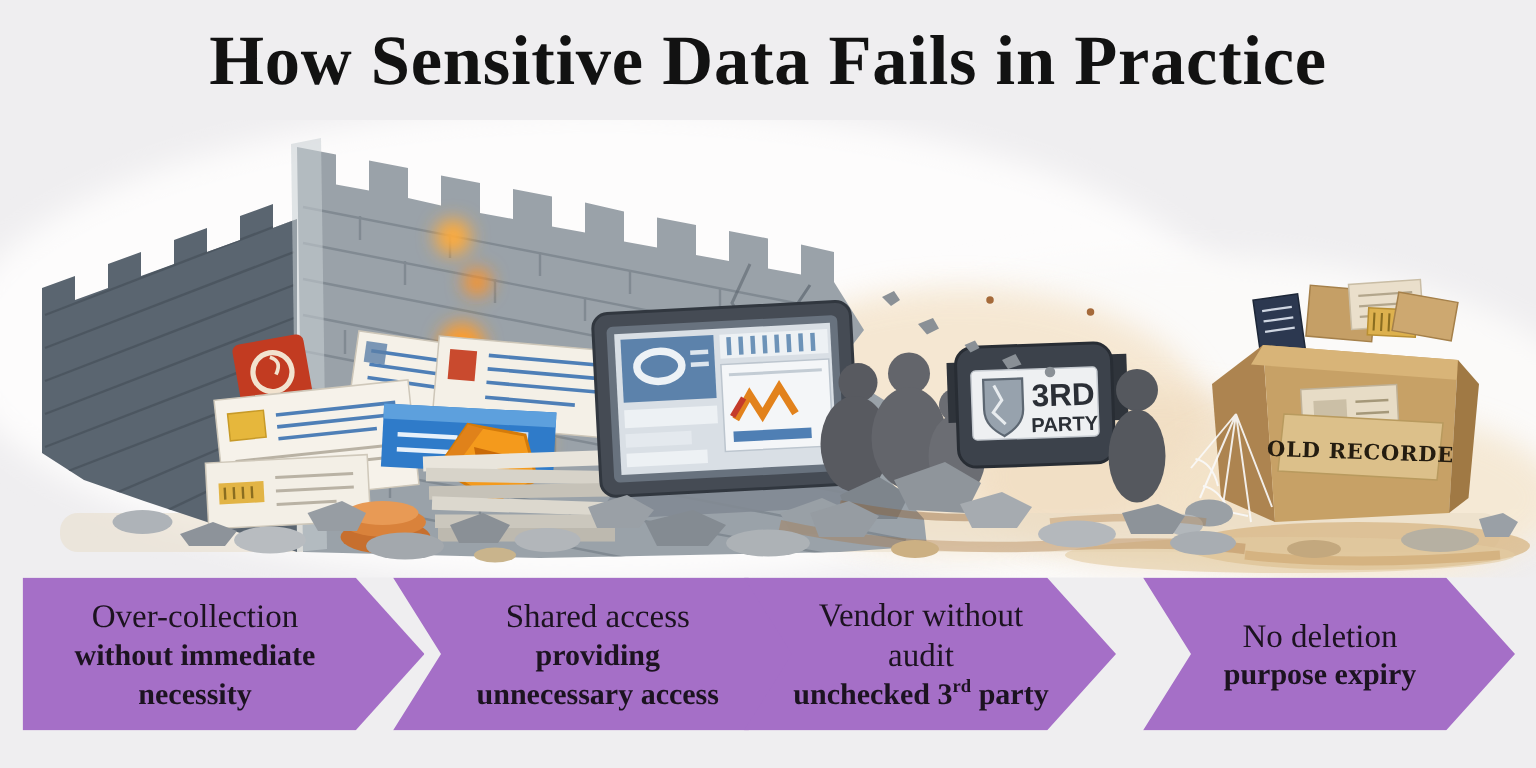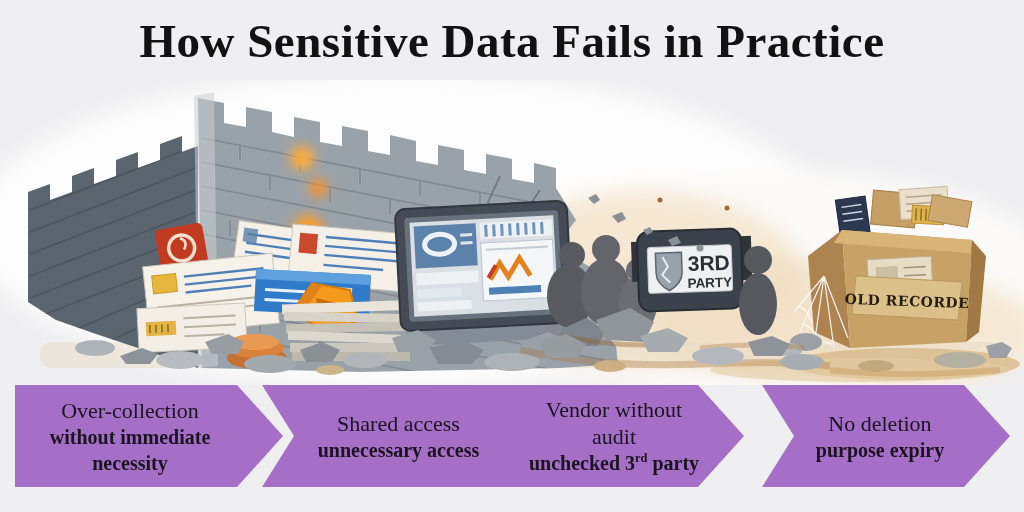--- a/index.html
+++ b/index.html
@@ -312,20 +312,21 @@
       <div class="step-title">Over-collection</div>
       <div class="step-sub">
         <span class="ln">without immediate</span>
         <span class="ln">necessity</span>
       </div>
     </div>
 
     <div class="step s2">
       <div class="step-title">Shared access</div>
       <div class="step-sub">
+        <span class="ln">providing</span>
         <span class="ln">unnecessary access</span>
       </div>
     </div>
 
     <div class="step s3">
       <div class="step-title">Vendor without audit</div>
       <div class="step-sub">
         <span>unchecked 3</span><sup>rd</sup><span> party</span>
       </div>
     </div>

